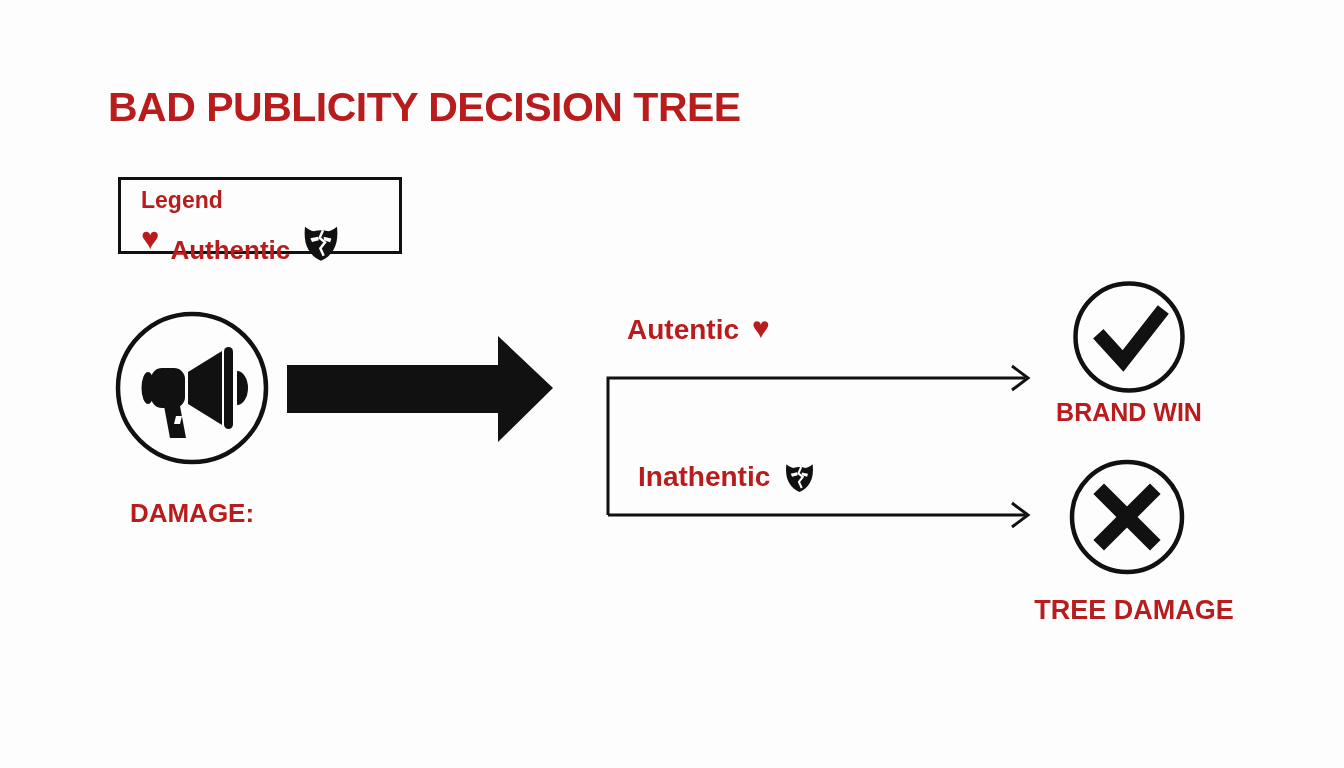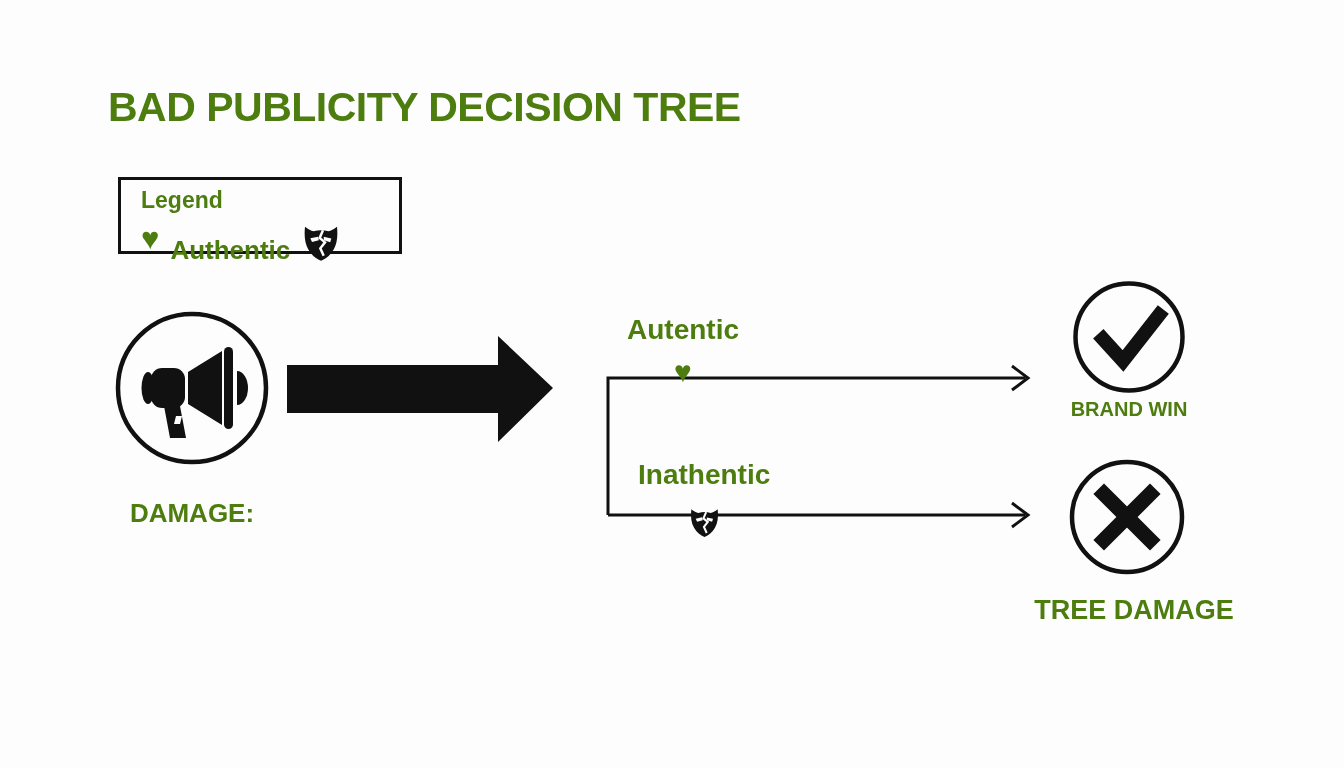--- a/index.html
+++ b/index.html
@@ -2,21 +2,21 @@
 <html><head>
 <meta charset="utf-8">
 <style>
   html, body { margin: 0; padding: 0; background: #e9e9e9; }
   .canvas {
     position: relative;
     width: 1344px;
     height: 768px;
     background: #fdfdfd;
     font-family: "Liberation Sans", sans-serif;
-    color: #4d7c0f;
+    color: #b91c1c;
     overflow: hidden;
   }
   .abs { position: absolute; }
 
   .title {
     left: 108px; top: 84px;
     font-size: 41px;
     font-weight: 800;
     letter-spacing: -0.5px;
     white-space: nowrap;
@@ -43,31 +43,30 @@
   }
 
   .big-arrow { left: 287px; top: 330px; }
 
   .branch-lines { left: 593px; top: 358px; }
 
   .branch-label {
     display: flex; align-items: center; gap: 13px;
     font-size: 28px; font-weight: 700;
     white-space: nowrap;
-    flex-direction: column;
   }
   .branch-label-authentic { left: 627px; top: 314px; }
   .branch-label-inauthentic { left: 638px; top: 459px; }
   .branch-heart { font-size: 30px; line-height: 1; transform: translateY(-2px); }
 
   .win-circle { left: 1071px; top: 279px; }
   .win-label {
     left: 1028px; top: 398px; width: 202px;
     text-align: center;
-    font-size: 20px; font-weight: 700;
+    font-size: 25px; font-weight: 700;
     white-space: nowrap;
   }
   .damage-circle { left: 1068px; top: 458px; }
   .damage-label {
     left: 1014px; top: 595px; width: 240px;
     text-align: center;
     font-size: 27px; font-weight: 700;
     white-space: nowrap;
   }
 </style>

